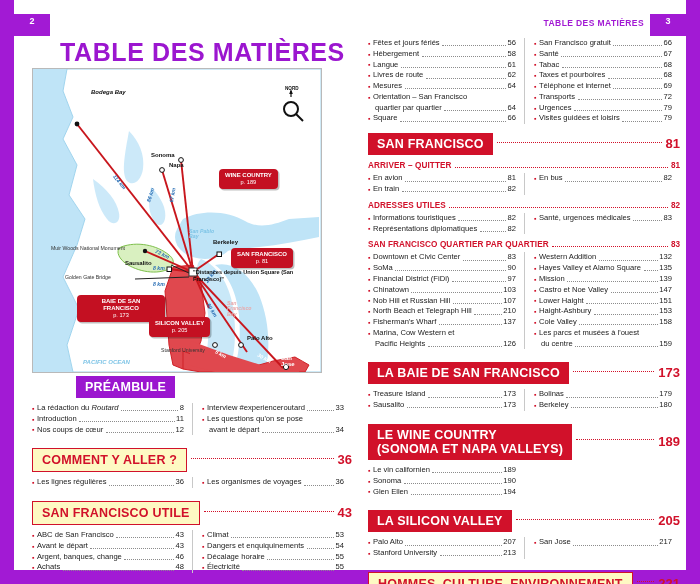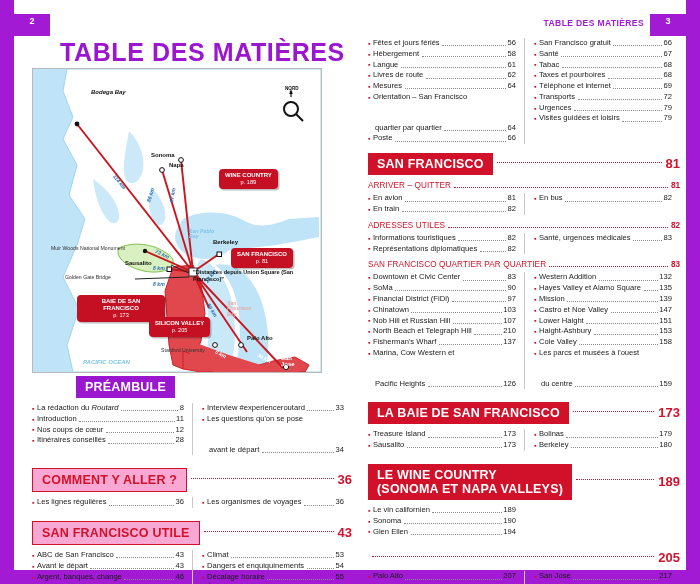--- a/index.html
+++ b/index.html
@@ -94,39 +94,39 @@
   }
   .sec-box {
     display: inline-block;
     padding: 4px 9px 4px 9px;
     font-size: 12.5px; font-weight: bold;
     letter-spacing: .2px;
     line-height: 1.12;
   }
   .sec-box.purple { background: #9b16cf; color: #ffffff; margin-left: 44px; }
   .sec-box.red    { background: #d1112a; color: #ffffff; }
-  .sec-box.hollow { background: #f9a8d4; color: #d1112a; border: 1px solid #d1112a; }
+  .sec-box.hollow { background: #fef9c3; color: #d1112a; border: 1px solid #d1112a; }
   .sec-leader {
     flex: 1 1 auto;
     border-bottom: 1.4px dotted #d1112a;
     margin: 0 4px 4px 4px;
     height: 1px;
   }
   .sec-page {
     font-size: 13px; font-weight: bold; color: #d1112a;
     padding-bottom: 1px;
   }
 
   
   .sub-head {
     display: flex; align-items: flex-end;
     margin: 6px 0 3px 0;
   }
   .sub-title {
-    font-size: 8.2px; font-weight: normal; color: #d1112a;
+    font-size: 8.2px; font-weight: bold; color: #d1112a;
     letter-spacing: .1px; white-space: nowrap;
   }
   .sub-leader {
     flex: 1 1 auto;
     border-bottom: 1.1px dotted #d1112a;
     margin: 0 3px 2px 3px;
     height: 1px;
   }
   .sub-page { font-size: 8.2px; font-weight: bold; color: #d1112a; }
 
@@ -160,21 +160,21 @@
   }
   .entry .etxt { }
   .entry .eleader {
     flex: 1 1 auto;
     border-bottom: 1px dotted #8c8c8c;
     margin: 0 1.5px 2.5px 2.5px;
     min-width: 4px;
     height: 1px;
   }
   .entry .epage { }
-  .entry.cont { padding-left: 7px; margin-top: 20px; }
+  .entry.cont { padding-left: 7px; }
   .entry .ital { font-style: italic; }
 
   .gap { height: 7px; }
 </style>
 </head>
 <body>
 
 <div id="page">
 
   <div class="edge-left"></div>
@@ -313,26 +313,20 @@
               <span class="etxt">Introduction</span>
               <span class="eleader"></span>
               <span class="epage">11</span>
             </div>
             <div class="entry">
               <span class="bul">▪</span>
               <span class="etxt">Nos coups de cœur</span>
               <span class="eleader"></span>
               <span class="epage">12</span>
             </div>
-            <div class="entry">
-              <span class="bul">▪</span>
-              <span class="etxt">Itinéraires conseillés</span>
-              <span class="eleader"></span>
-              <span class="epage">28</span>
-            </div>
           </div>
           <div class="ecol second">
             <div class="entry">
               <span class="bul">▪</span>
               <span class="etxt">Interview #experienceroutard</span>
               <span class="eleader"></span>
               <span class="epage">33</span>
             </div>
             <div class="entry">
               <span class="bul">▪</span>
@@ -473,21 +467,21 @@
             <span class="bul">▪</span>
             <span class="etxt">Orientation – San Francisco</span>
           </div>
           <div class="entry cont">
             <span class="etxt">quartier par quartier</span>
             <span class="eleader"></span>
             <span class="epage">64</span>
           </div>
           <div class="entry">
             <span class="bul">▪</span>
-            <span class="etxt">Poste</span>
+            <span class="etxt">Square</span>
             <span class="eleader"></span>
             <span class="epage">66</span>
           </div>
         </div>
         <div class="ecol second">
           <div class="entry">
             <span class="bul">▪</span>
             <span class="etxt">San Francisco gratuit</span>
             <span class="eleader"></span>
             <span class="epage">66</span>
@@ -782,20 +776,21 @@
               <span class="etxt">Glen Ellen</span>
               <span class="eleader"></span>
               <span class="epage">194</span>
             </div>
           </div>
         </div>
         <div class="gap"></div>
       </div>
       <div class="sec">
         <div class="sec-head">
+          <div class="sec-box red">LA SILICON VALLEY</div>
           <div class="sec-leader"></div>
           <div class="sec-page">205</div>
         </div>
         <div class="entries">
           <div class="ecol">
             <div class="entry">
               <span class="bul">▪</span>
               <span class="etxt">Palo Alto</span>
               <span class="eleader"></span>
               <span class="epage">207</span>

